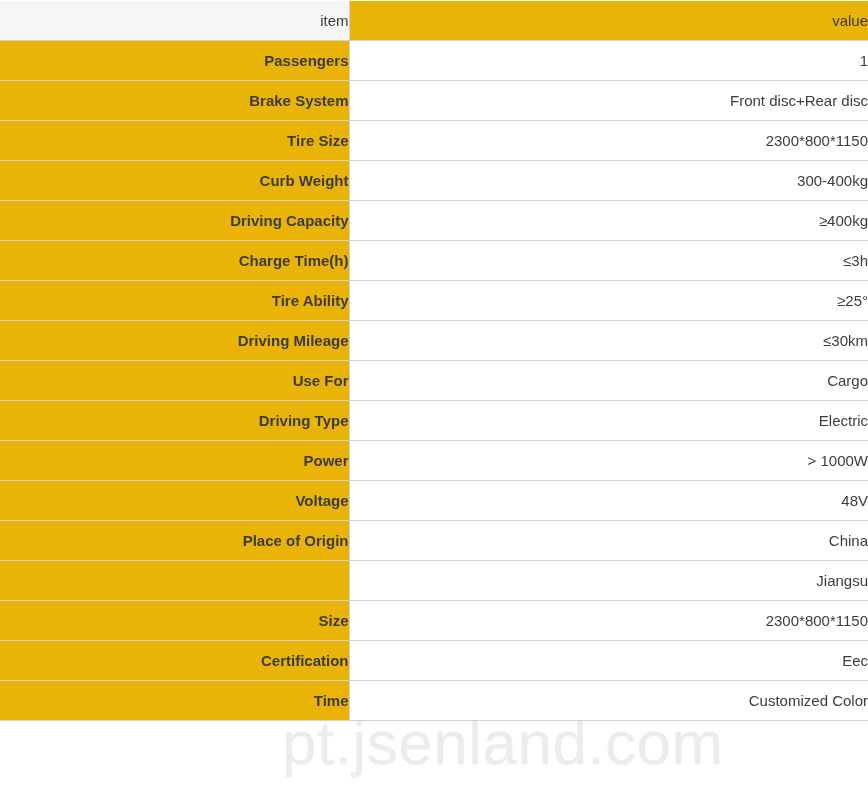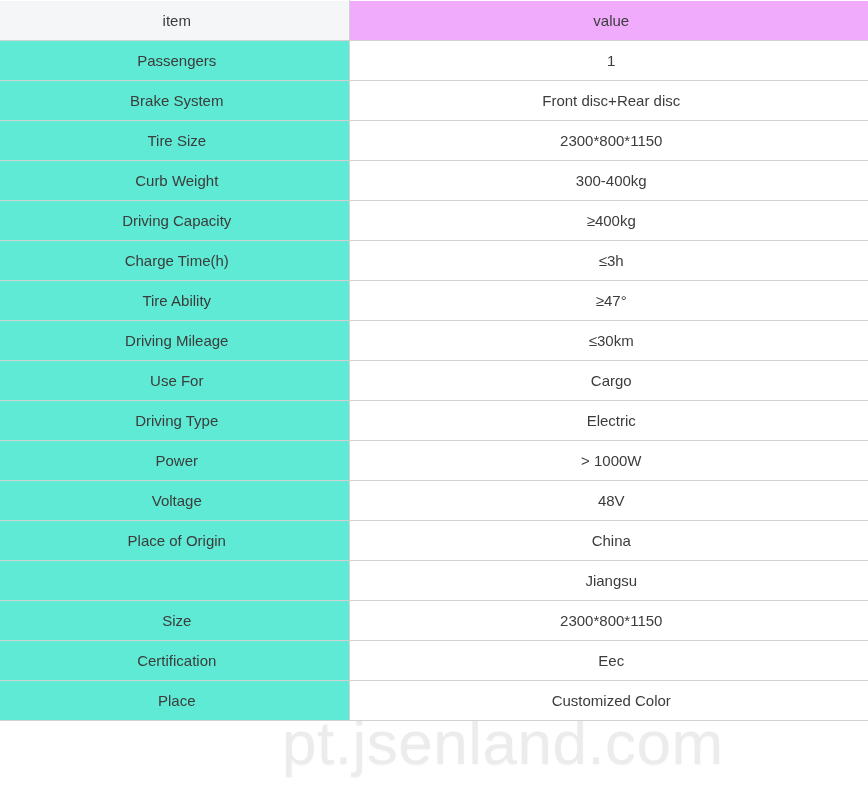--- a/index.html
+++ b/index.html
@@ -30,46 +30,47 @@
   }
   table.spec-table col.col-item { width: 349px; }
   table.spec-table col.col-value { width: 519px; }
 
   table.spec-table th,
   table.spec-table td {
     height: 40px;
     box-sizing: border-box;
     padding: 0 0 0 5px;
     margin: 0;
-    text-align: center;
+    text-align: right;
     vertical-align: middle;
     font-size: 15px;
     font-weight: normal;
     color: #3c3c3c;
     border-bottom: 1px solid #d2d2d2;
     border-right: 1px solid #d2d2d2;
     line-height: 18px;
     white-space: nowrap;
     overflow: hidden;
   }
   table.spec-table td.value-cell,
   table.spec-table th.value-head {
     border-right: none;
     background: transparent;
   }
   table.spec-table td.item-cell {
-    background: #5eead4;
+    background: #eab308;
+    font-weight: bold;
   }
   table.spec-table thead th {
     background: #f5f6f8;
     color: #3c3c3c;
     border-top: 1px solid #ffffff;
   }
   table.spec-table thead th.value-head {
-    background: #f0abfc;
+    background: #eab308;
   }
   table.spec-table tbody tr td {
     background-color: transparent;
   }
   
   .watermark {
     position: absolute;
     left: 282px;
     top: 712px;
     font-size: 62px;
@@ -122,21 +123,21 @@
         <tr>
           <td class="item-cell">Driving Capacity</td>
           <td class="value-cell">≥400kg</td>
         </tr>
         <tr>
           <td class="item-cell">Charge Time(h)</td>
           <td class="value-cell">≤3h</td>
         </tr>
         <tr>
           <td class="item-cell">Tire Ability</td>
-          <td class="value-cell">≥47°</td>
+          <td class="value-cell">≥25°</td>
         </tr>
         <tr>
           <td class="item-cell">Driving Mileage</td>
           <td class="value-cell">≤30km</td>
         </tr>
         <tr>
           <td class="item-cell">Use For</td>
           <td class="value-cell">Cargo</td>
         </tr>
         <tr>
@@ -161,19 +162,19 @@
         </tr>
         <tr>
           <td class="item-cell">Size</td>
           <td class="value-cell">2300*800*1150</td>
         </tr>
         <tr>
           <td class="item-cell">Certification</td>
           <td class="value-cell">Eec</td>
         </tr>
         <tr>
-          <td class="item-cell">Place</td>
+          <td class="item-cell">Time</td>
           <td class="value-cell">Customized Color</td>
         </tr>
       </tbody>
   </table>
 
 </div>
 
 </body></html>

